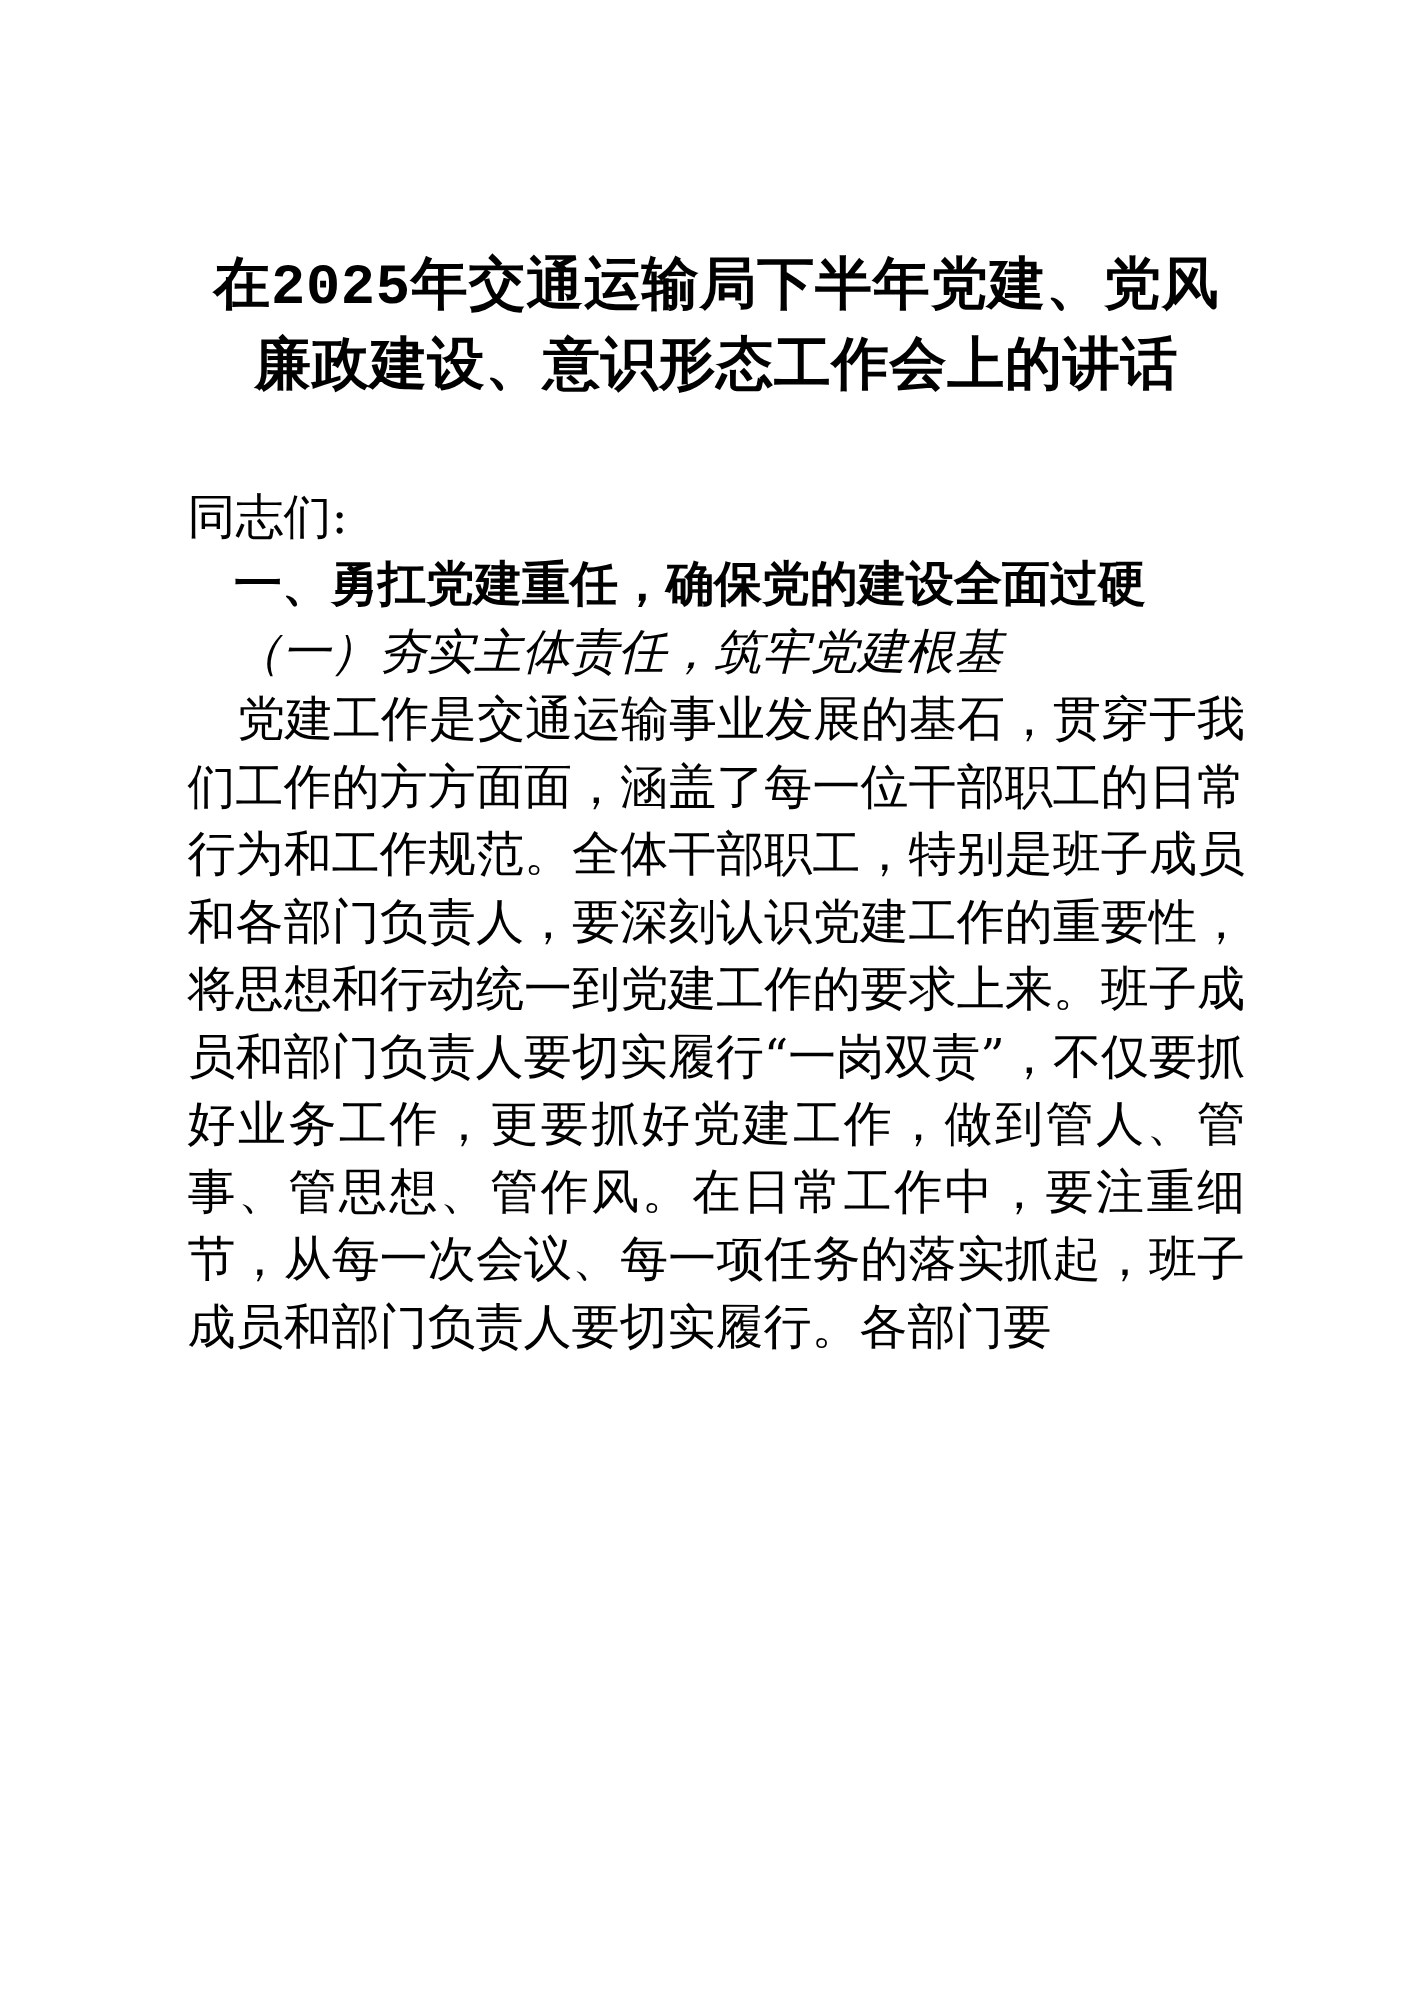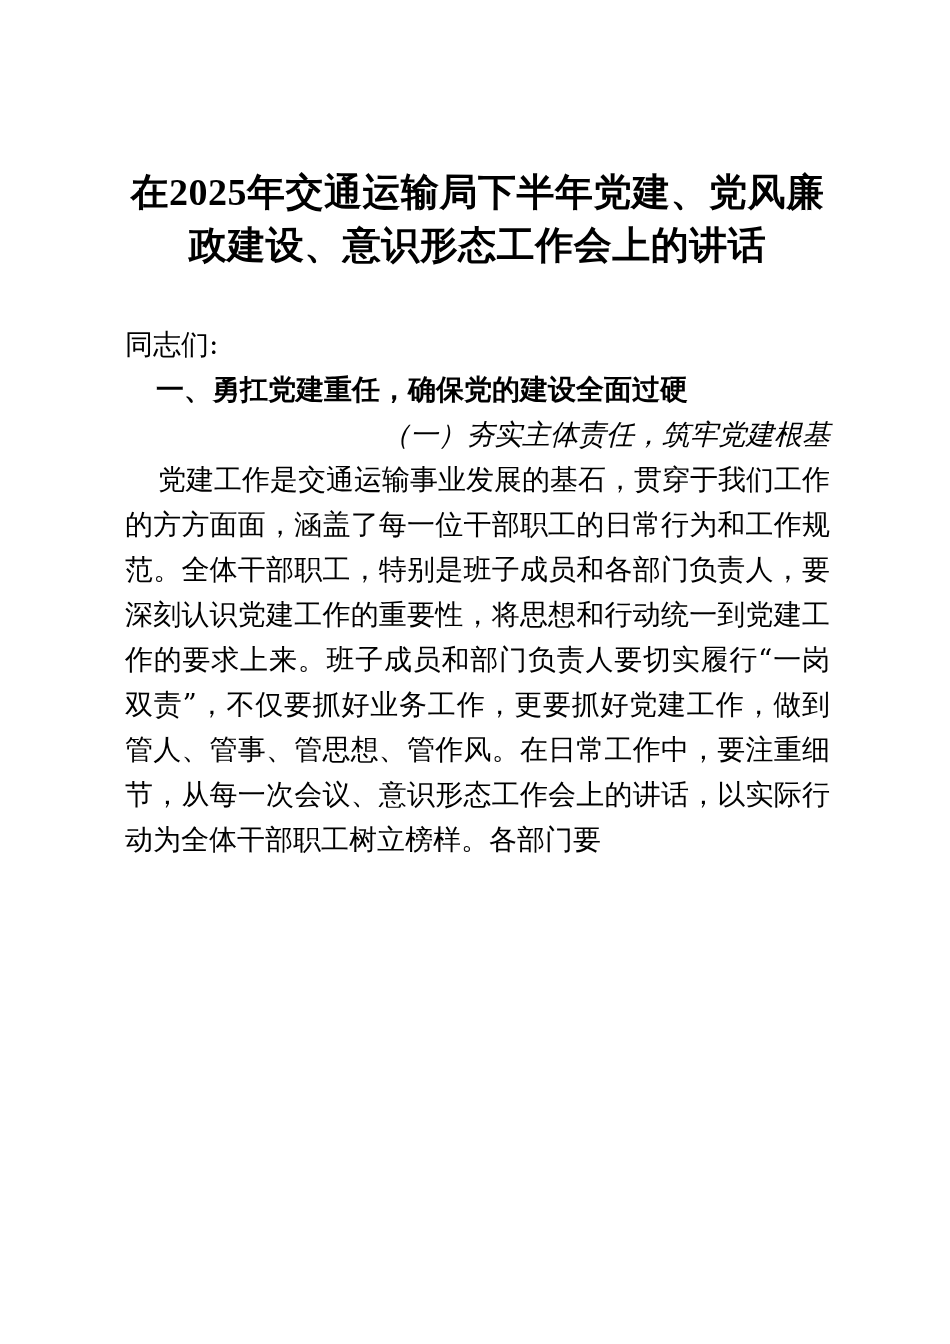--- a/index.html
+++ b/index.html
@@ -16,30 +16,30 @@
   .page {
     box-sizing: border-box;
     width: 950px;
     height: 1344px;
     background: #ffffff;
     padding: 166px 120px 0 125px;
   }
   .doc-title {
     margin: 0;
     text-align: center;
-    font-family: Liberation Serif, serif;
+    font-family: Liberation Mono, monospace;
     font-weight: bold;
     font-size: 38px;
     line-height: 53px;
     letter-spacing: 0.5px;
   }
   .doc-body {
     margin-top: 50px;
     font-family: "DejaVu Serif", "Liberation Serif", serif;
-    font-size: 28px;
+    font-size: 32px;
     line-height: 45px;
     text-align: justify;
     text-justify: inter-ideograph;
   }
   .doc-body p {
     margin: 0;
   }
   .salutation {
     text-indent: 0;
   }
@@ -48,32 +48,32 @@
   }
   .heading-1 {
     font-family: Liberation Sans, sans-serif;
     font-weight: bold;
     text-indent: 31px;
     text-align: left;
   }
   .heading-2 {
     font-style: italic;
     text-indent: 31px;
-    text-align: right;
+    text-align: left;
   }
 </style>
 </head>
 <body>
 
 <div class="page">
   <h1 class="doc-title">在2025年交通运输局下半年党建、党风廉政建设、意识形态工作会上的讲话</h1>
 
   <div class="doc-body">
     <p class="salutation">同志们:</p>
 
 
     <p class="heading-1">一、勇扛党建重任，确保党的建设全面过硬</p>
 
     <p class="heading-2">（一）夯实主体责任，筑牢党建根基</p>
 
-    <p class="para">党建工作是交通运输事业发展的基石，贯穿于我们工作的方方面面，涵盖了每一位干部职工的日常行为和工作规范。全体干部职工，特别是班子成员和各部门负责人，要深刻认识党建工作的重要性，将思想和行动统一到党建工作的要求上来。班子成员和部门负责人要切实履行“一岗双责”，不仅要抓好业务工作，更要抓好党建工作，做到管人、管事、管思想、管作风。在日常工作中，要注重细节，从每一次会议、意识形态工作会上的讲话，以实际行动为全体干部职工树立榜样。各部门要</p>
+    <p class="para">党建工作是交通运输事业发展的基石，贯穿于我们工作的方方面面，涵盖了每一位干部职工的日常行为和工作规范。全体干部职工，特别是班子成员和各部门负责人，要深刻认识党建工作的重要性，将思想和行动统一到党建工作的要求上来。班子成员和部门负责人要切实履行“一岗双责”，不仅要抓好业务工作，更要抓好党建工作，做到管人、管事、管思想、管作风。在日常工作中，要注重细节，从每一次会议、每一项任务的落实抓起，班子成员和部门负责人要切实履行。各部门要</p>
   </div>
 </div>
 
 </body></html>

